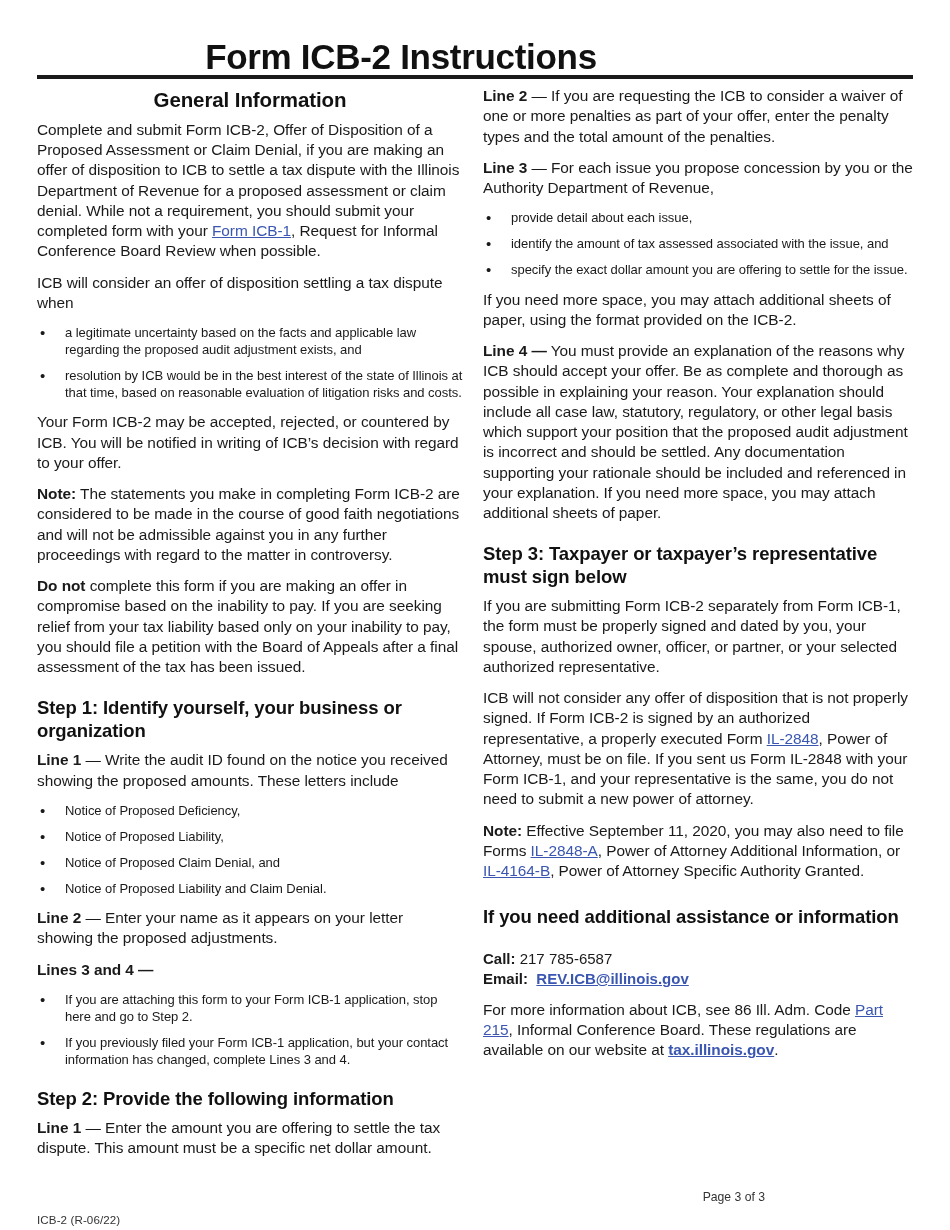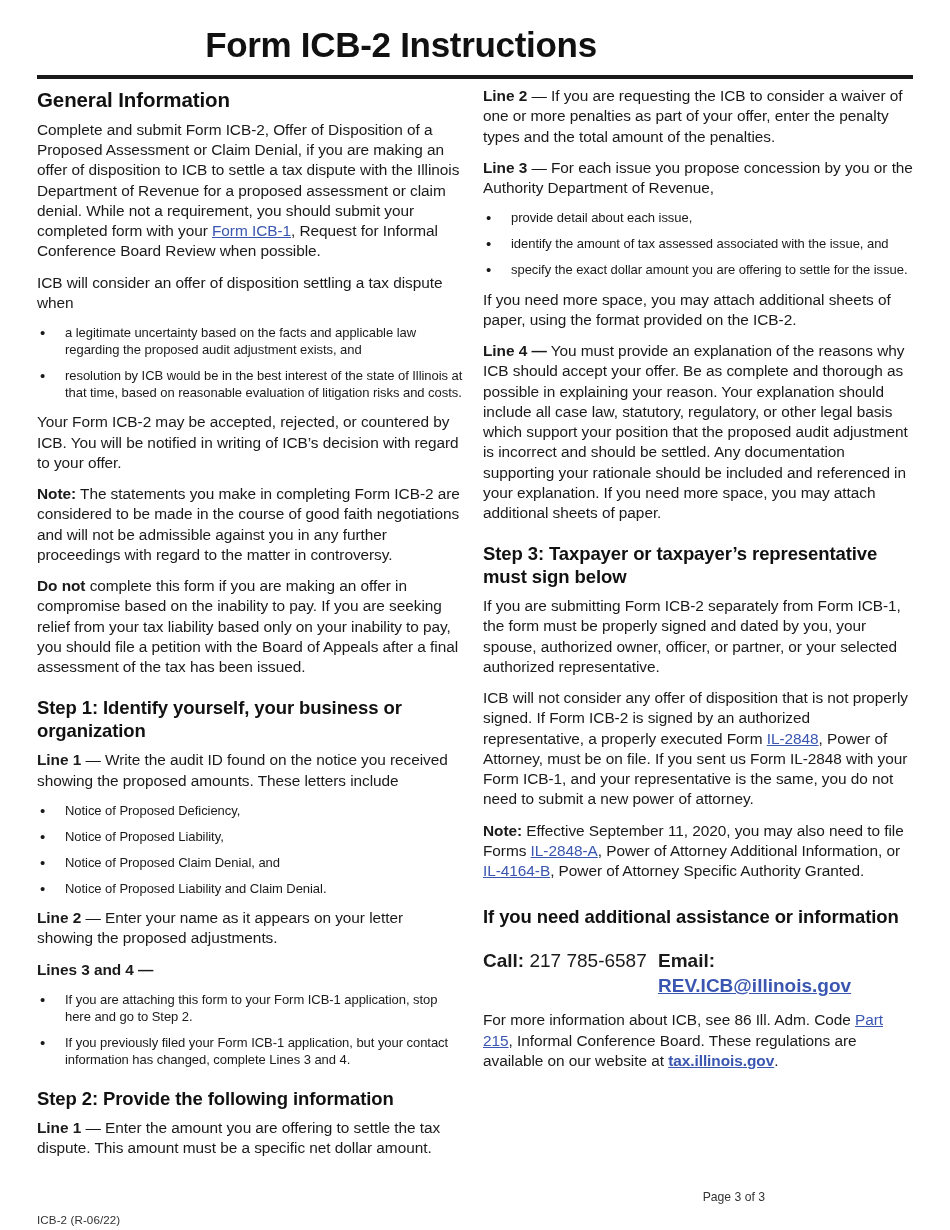--- a/index.html
+++ b/index.html
@@ -13,21 +13,21 @@
     font-family: "Liberation Sans", sans-serif;
     color: #1a1a1a;
     position: relative;
     overflow: hidden;
   }
   .page {
     width: 802px;
     height: 1230px;
     position: relative;
     box-sizing: border-box;
-    padding: 0;
+    padding: 12px;
   }
   .doc-title {
     text-align: center;
     font-size: 35px;
     font-weight: bold;
     letter-spacing: -0.3px;
     color: #111111;
     margin: 0;
     padding-top: 26px;
     line-height: 1.08;
@@ -61,20 +61,21 @@
     padding-left: 8px;
     padding-right: 37px;
   }
   h2.section-head {
     font-size: 20.5px;
     font-weight: bold;
     color: #111111;
     margin: 0 0 7px 0;
     line-height: 1.21;
     letter-spacing: -0.1px;
+    text-align: center;
   }
   h2.section-head.tight {
     margin-top: 2px;
   }
   h2.step-head {
     font-size: 18.5px;
     font-weight: bold;
     color: #111111;
     margin: 20px 0 7px 0;
     line-height: 1.24;
@@ -123,25 +124,26 @@
   a.lnk {
     color: #3a56b0;
     text-decoration: underline;
   }
   a.lnk-bold {
     color: #3a56b0;
     text-decoration: underline;
     font-weight: bold;
   }
   .contact-row {
-    font-size: 19px;
+    font-size: 15px;
     line-height: 1.315;
     margin: 0 0 11px 0;
     display: flex;
     align-items: baseline;
+    flex-direction: column;
   }
   .contact-call { width: 175px; flex: 0 0 auto; }
   .contact-email { flex: 1 1 auto; }
   .footer-left {
     position: absolute;
     left: 37px;
     bottom: 4px;
     font-size: 11.6px;
     color: #333333;
     letter-spacing: 0.1px;

